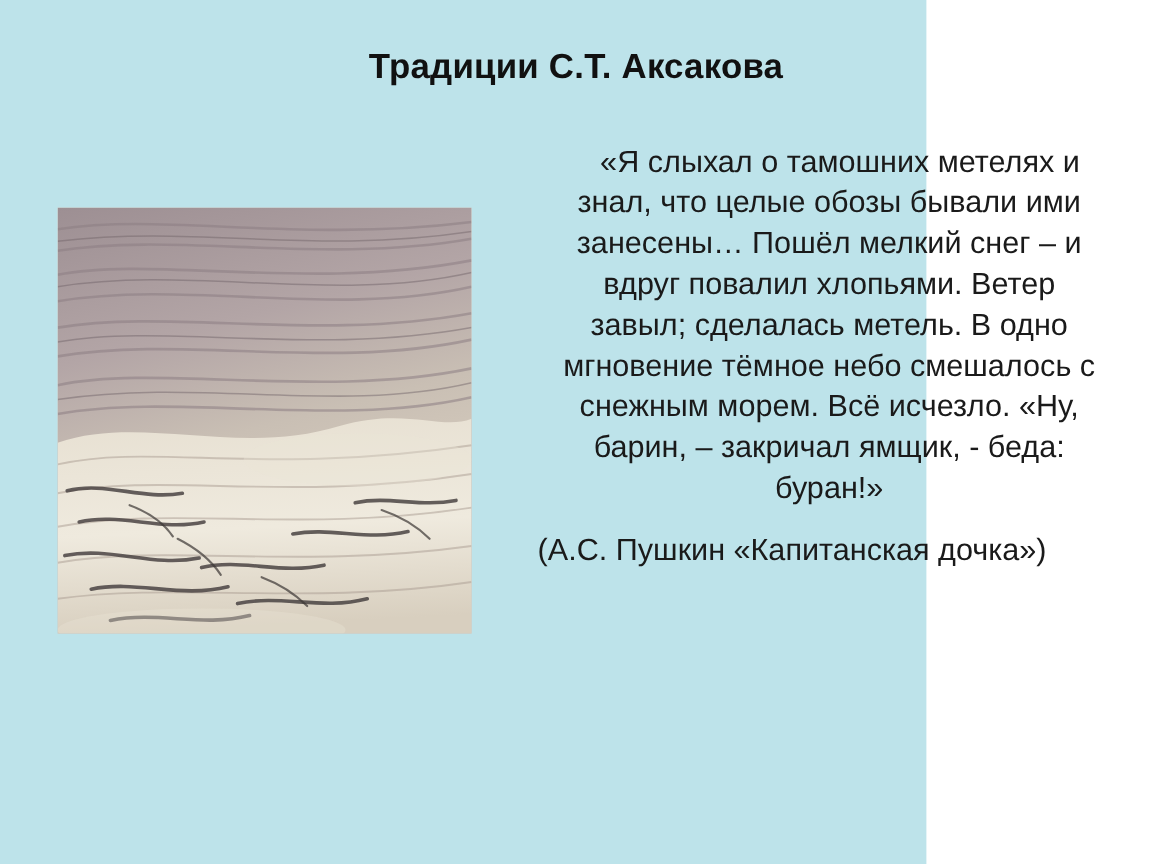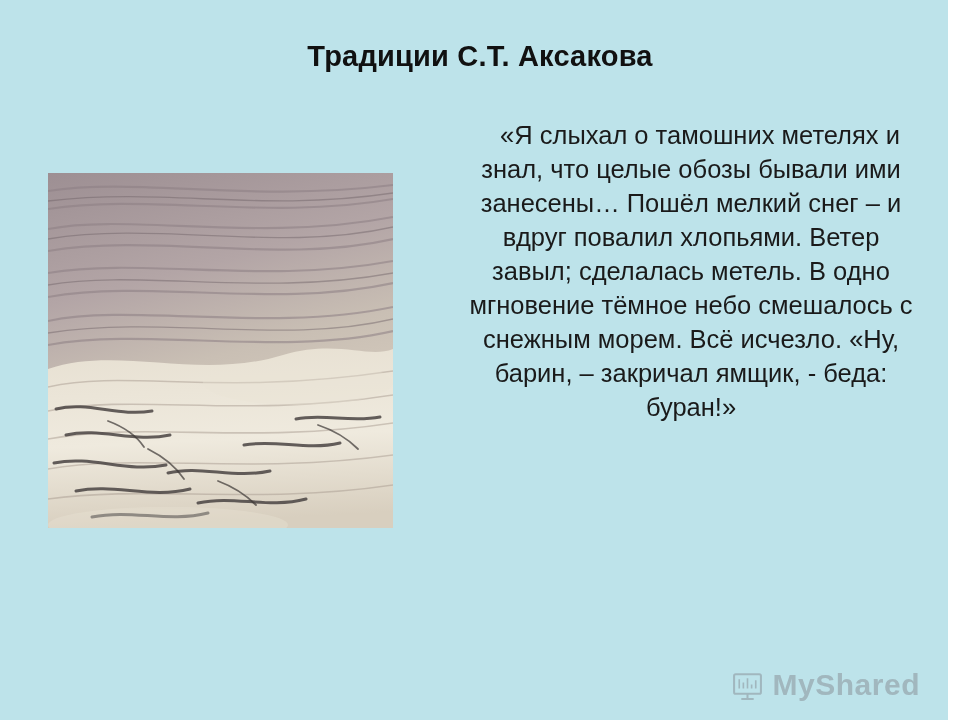--- a/index.html
+++ b/index.html
@@ -8,21 +8,21 @@
   }
   body {
     width: 960px;
     height: 720px;
     background: #ffffff;
     font-family: "Liberation Sans", sans-serif;
     overflow: hidden;
   }
   .slide {
     position: relative;
-    width: 948px;
+    width: 772px;
     height: 720px;
     background: #bde3ea;
     box-sizing: border-box;
   }
   .slide-title {
     position: absolute;
     top: 40px;
     left: 0;
     width: 960px;
     text-align: center;
@@ -154,26 +154,17 @@
       </g>
       <g fill="#eae4d6" opacity="0.35">
         <ellipse cx="250" cy="210" rx="95" ry="22"></ellipse>
         <ellipse cx="120" cy="352" rx="120" ry="18"></ellipse>
       </g>
     </svg>
   </div>
 
   <div class="text-column">
     <p class="quote-paragraph">«Я слыхал о тамошних метелях и знал, что целые обозы бывали ими занесены… Пошёл мелкий снег –  и вдруг повалил хлопьями. Ветер завыл; сделалась метель. В одно мгновение тёмное небо смешалось с снежным морем. Всё исчезло.  «Ну, барин, – закричал ямщик, - беда: буран!»</p>
+    <p class="attribution">(А.С. Пушкин «Капитанская дочка»)</p>
   </div>
 
-  <div class="watermark">
-    <span class="watermark-icon">
-      <svg viewBox="0 0 32 32" width="33" height="33" fill="none" stroke="#9fb4bb" stroke-width="2">
-        <rect x="3" y="5" width="26" height="19" rx="1.5"></rect>
-        <path d="M16 24 L16 29 M10 29 L22 29"></path>
-        <path d="M8 10 L8 19 M12 13 L12 19 M16 9 L16 19 M20 15 L20 19 M24 11 L24 19" stroke-width="1.6"></path>
-      </svg>
-    </span>
-    <span class="watermark-text">MyShared</span>
-  </div>
 
 </div>
 
 </body></html>

